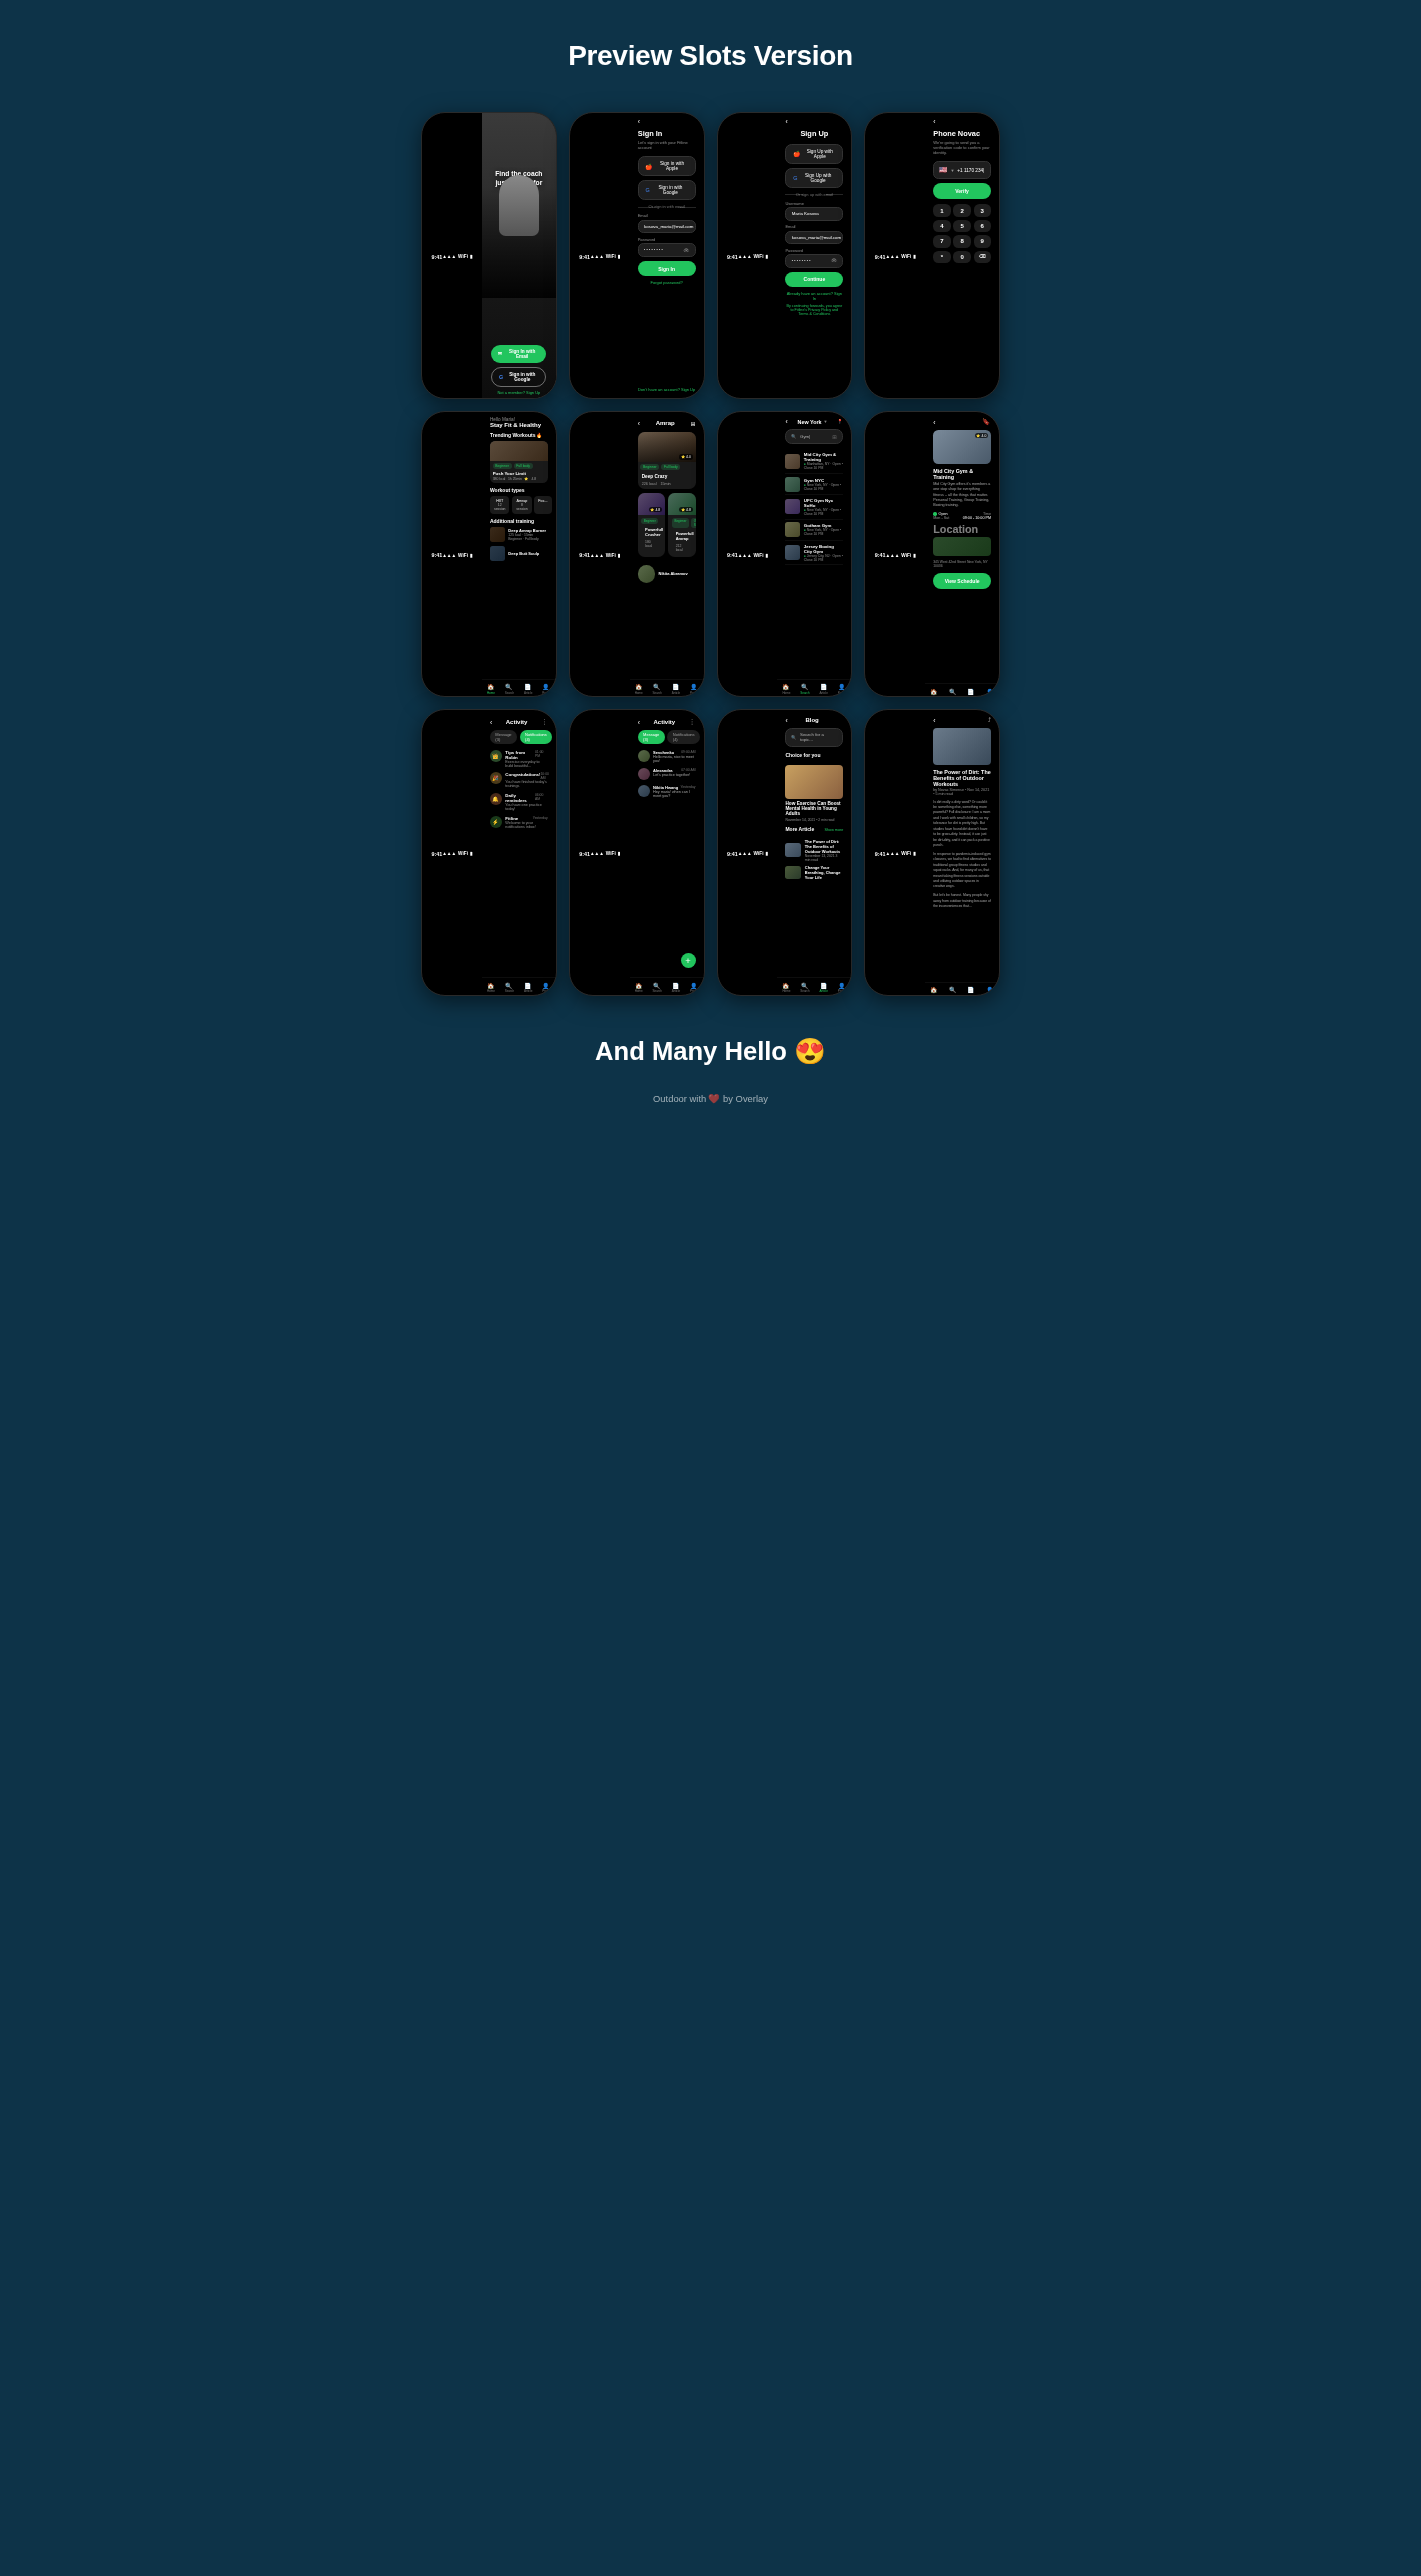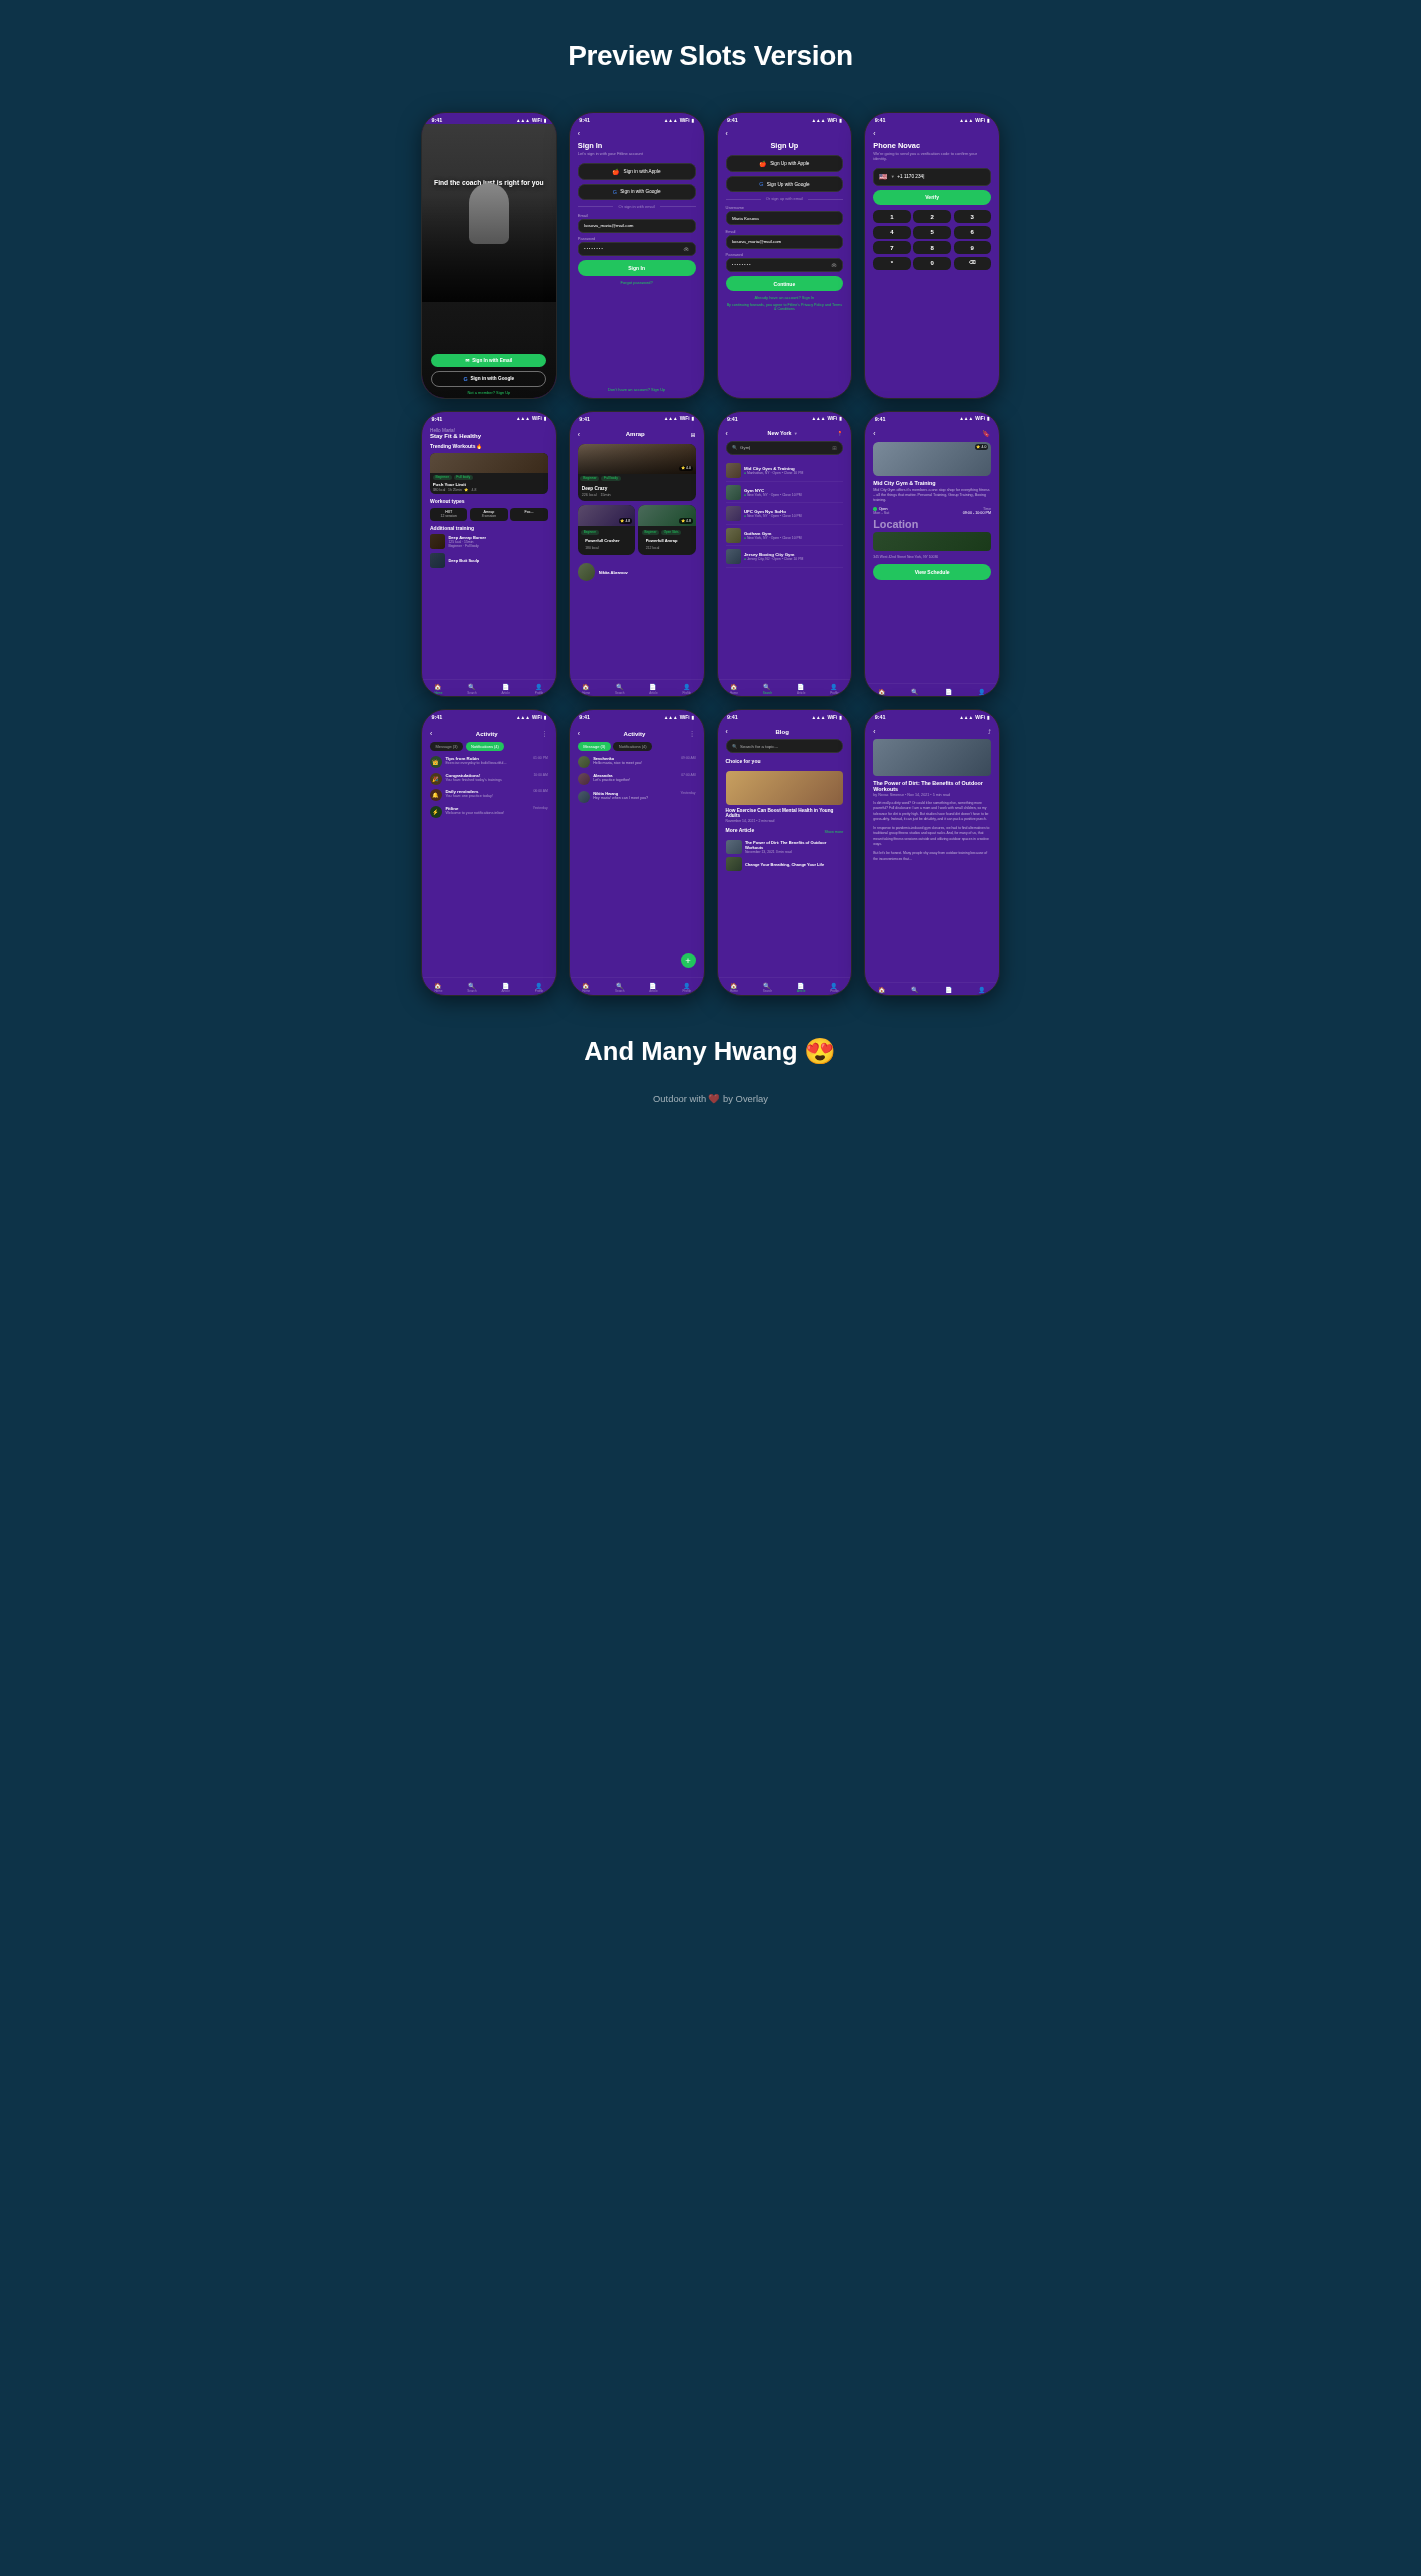--- a/index.html
+++ b/index.html
@@ -27,29 +27,29 @@
 
     .phones-grid {
       display: grid;
       grid-template-columns: repeat(4, 1fr);
       gap: 12px;
       margin-bottom: 16px;
     }
 
     
     .phone {
-      background: #4c1d95;
+      background: #000000;
       border-radius: 24px;
       overflow: hidden;
       position: relative;
       aspect-ratio: 9/19;
       box-shadow: 0 5.4px 21.5px rgba(0,0,0,0.5);
       border: 0.7px solid #2a2a2a;
       display: flex;
-      flex-direction: column;
+      flex-direction: row;
     }
 
     .phone-status-bar {
       display: flex;
       justify-content: space-between;
       align-items: center;
       padding: 4px 9.4px 1.3px;
       font-size: 5.4px;
       font-weight: 600;
       color: #fff;
@@ -1454,21 +1454,21 @@
           <div class="nav-item">
               <span class="nav-icon">👤</span>
             </div>
         </div>
       </div>
     </div>
 
   </div>
 
   <div class="many-more-section">
-    <div class="many-more-text">And Many Hwang 😍</div>
+    <div class="many-more-text">And Many Hello 😍</div>
   </div>
 
   <div class="designed-by">
     <span>Outdoor with ❤️ by Overlay</span>
   </div>
 
 </div>
 
 
 </body></html>

